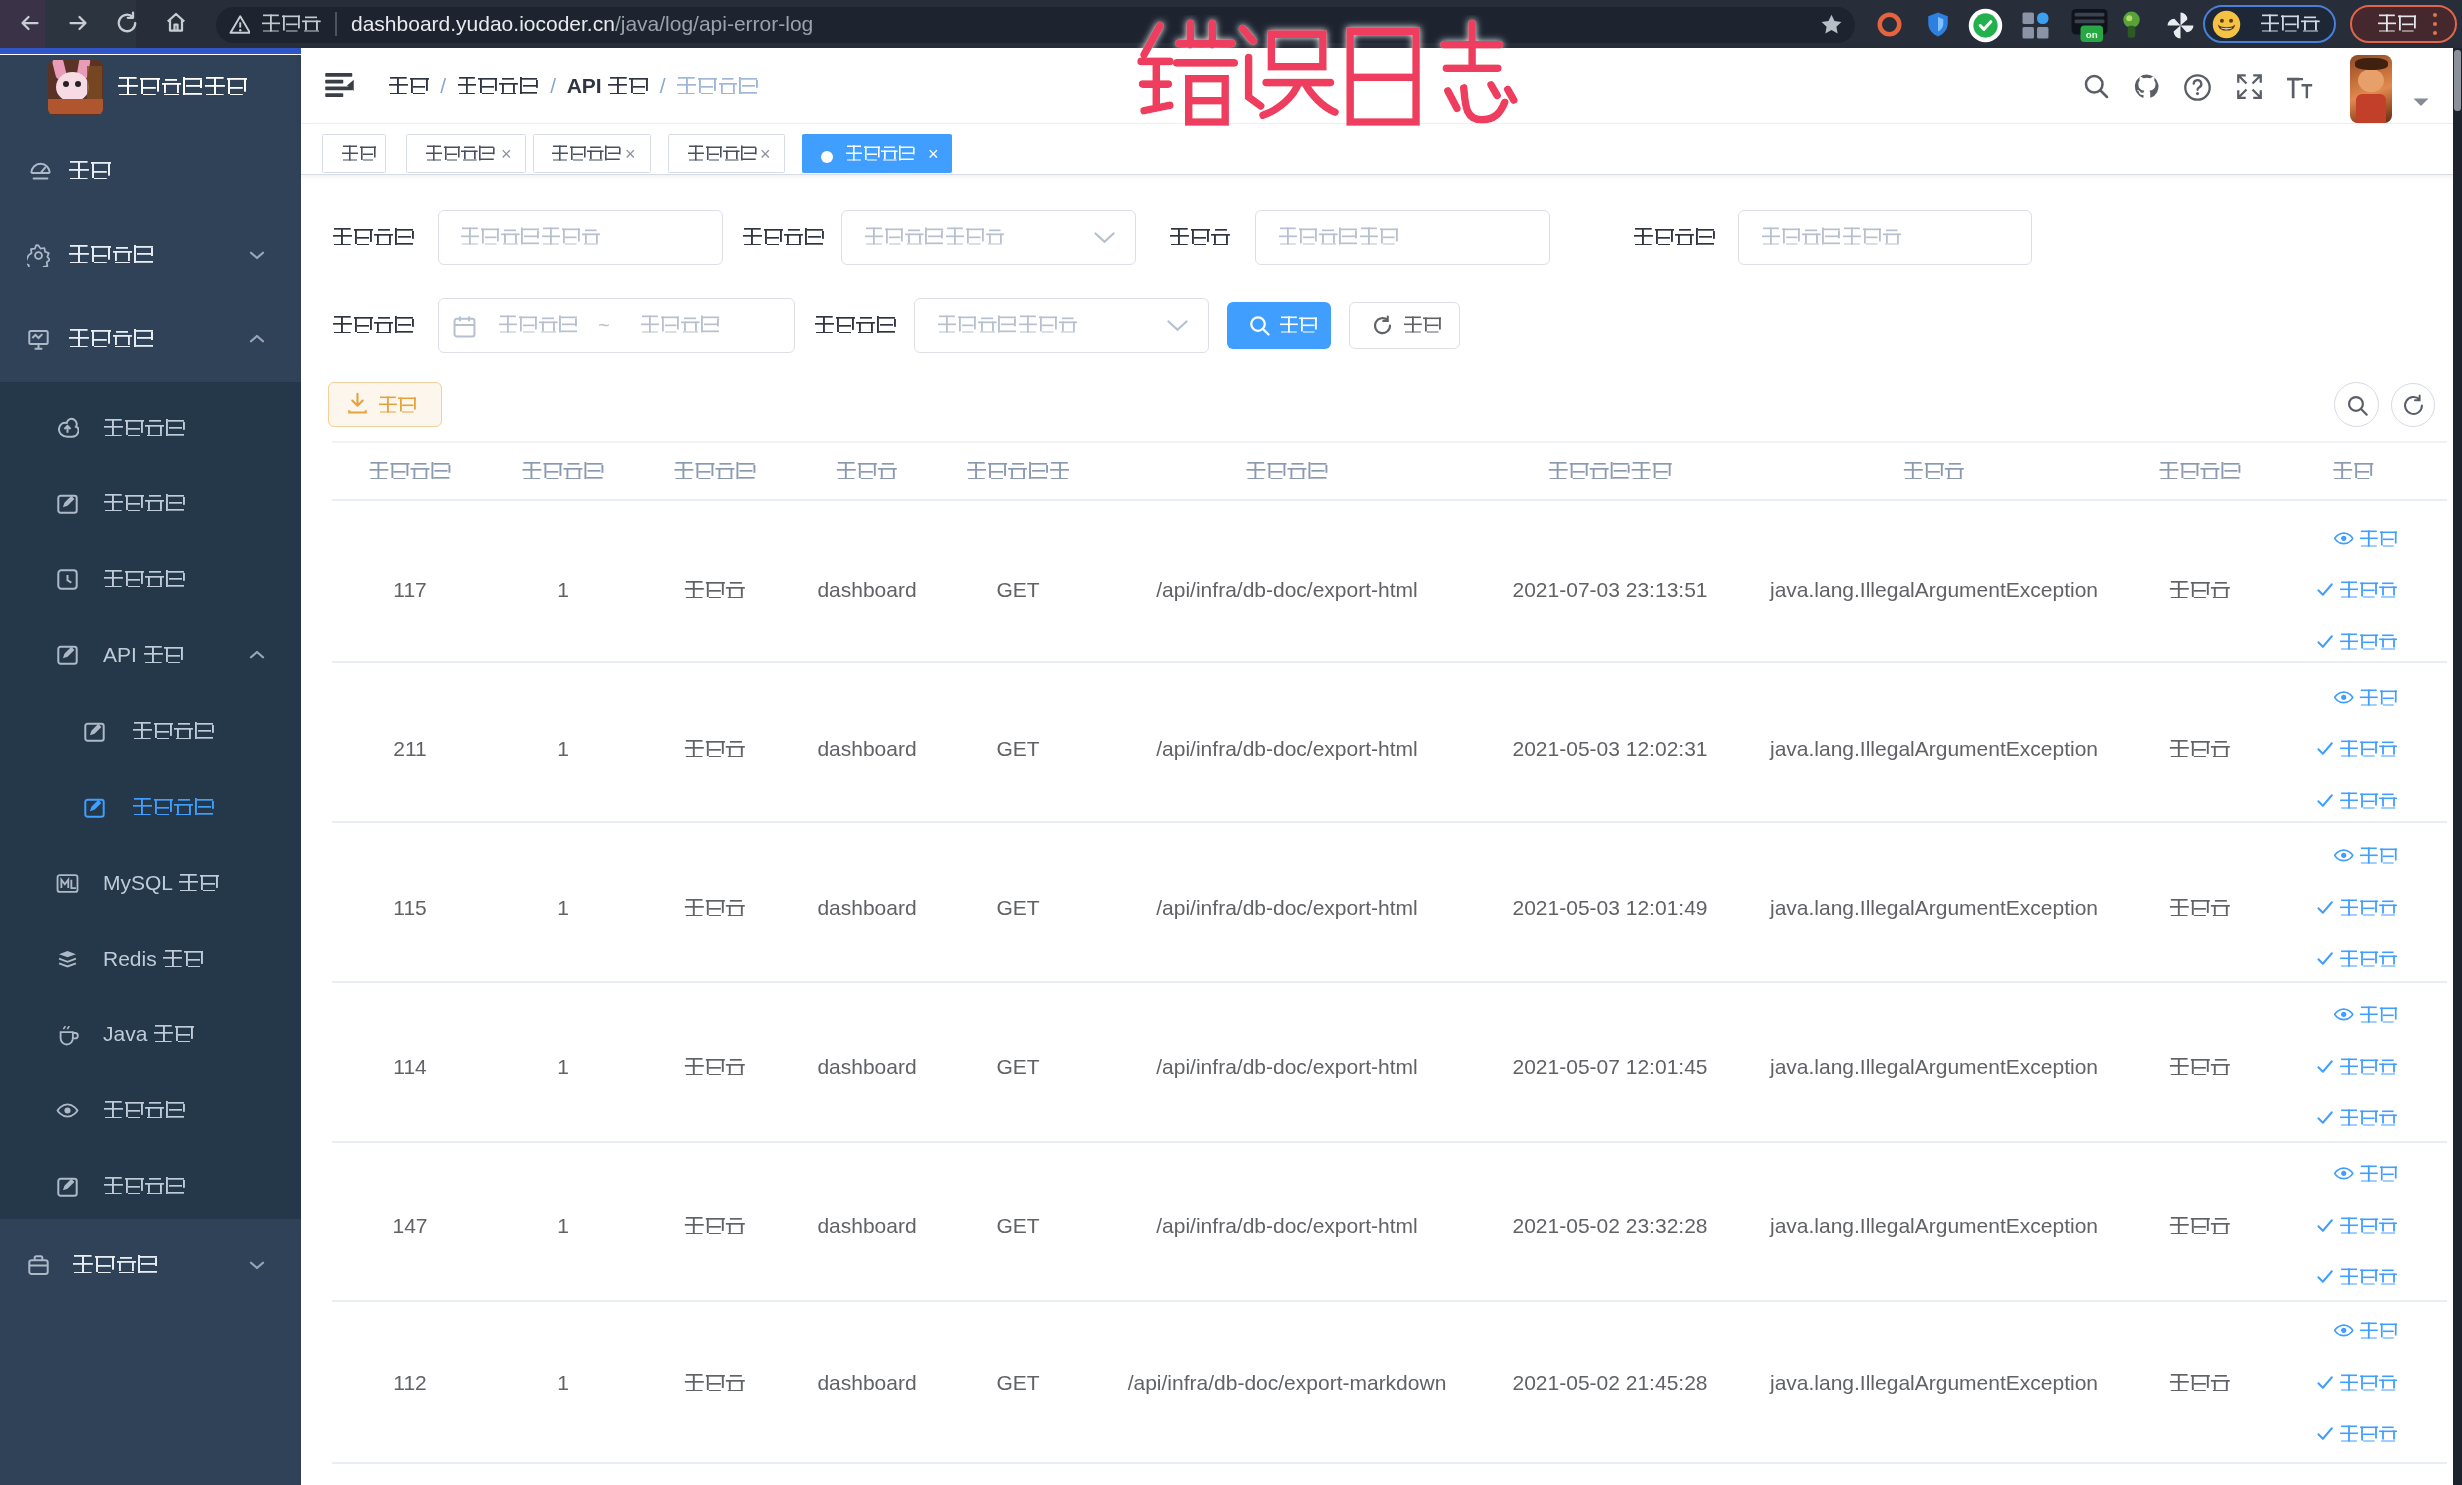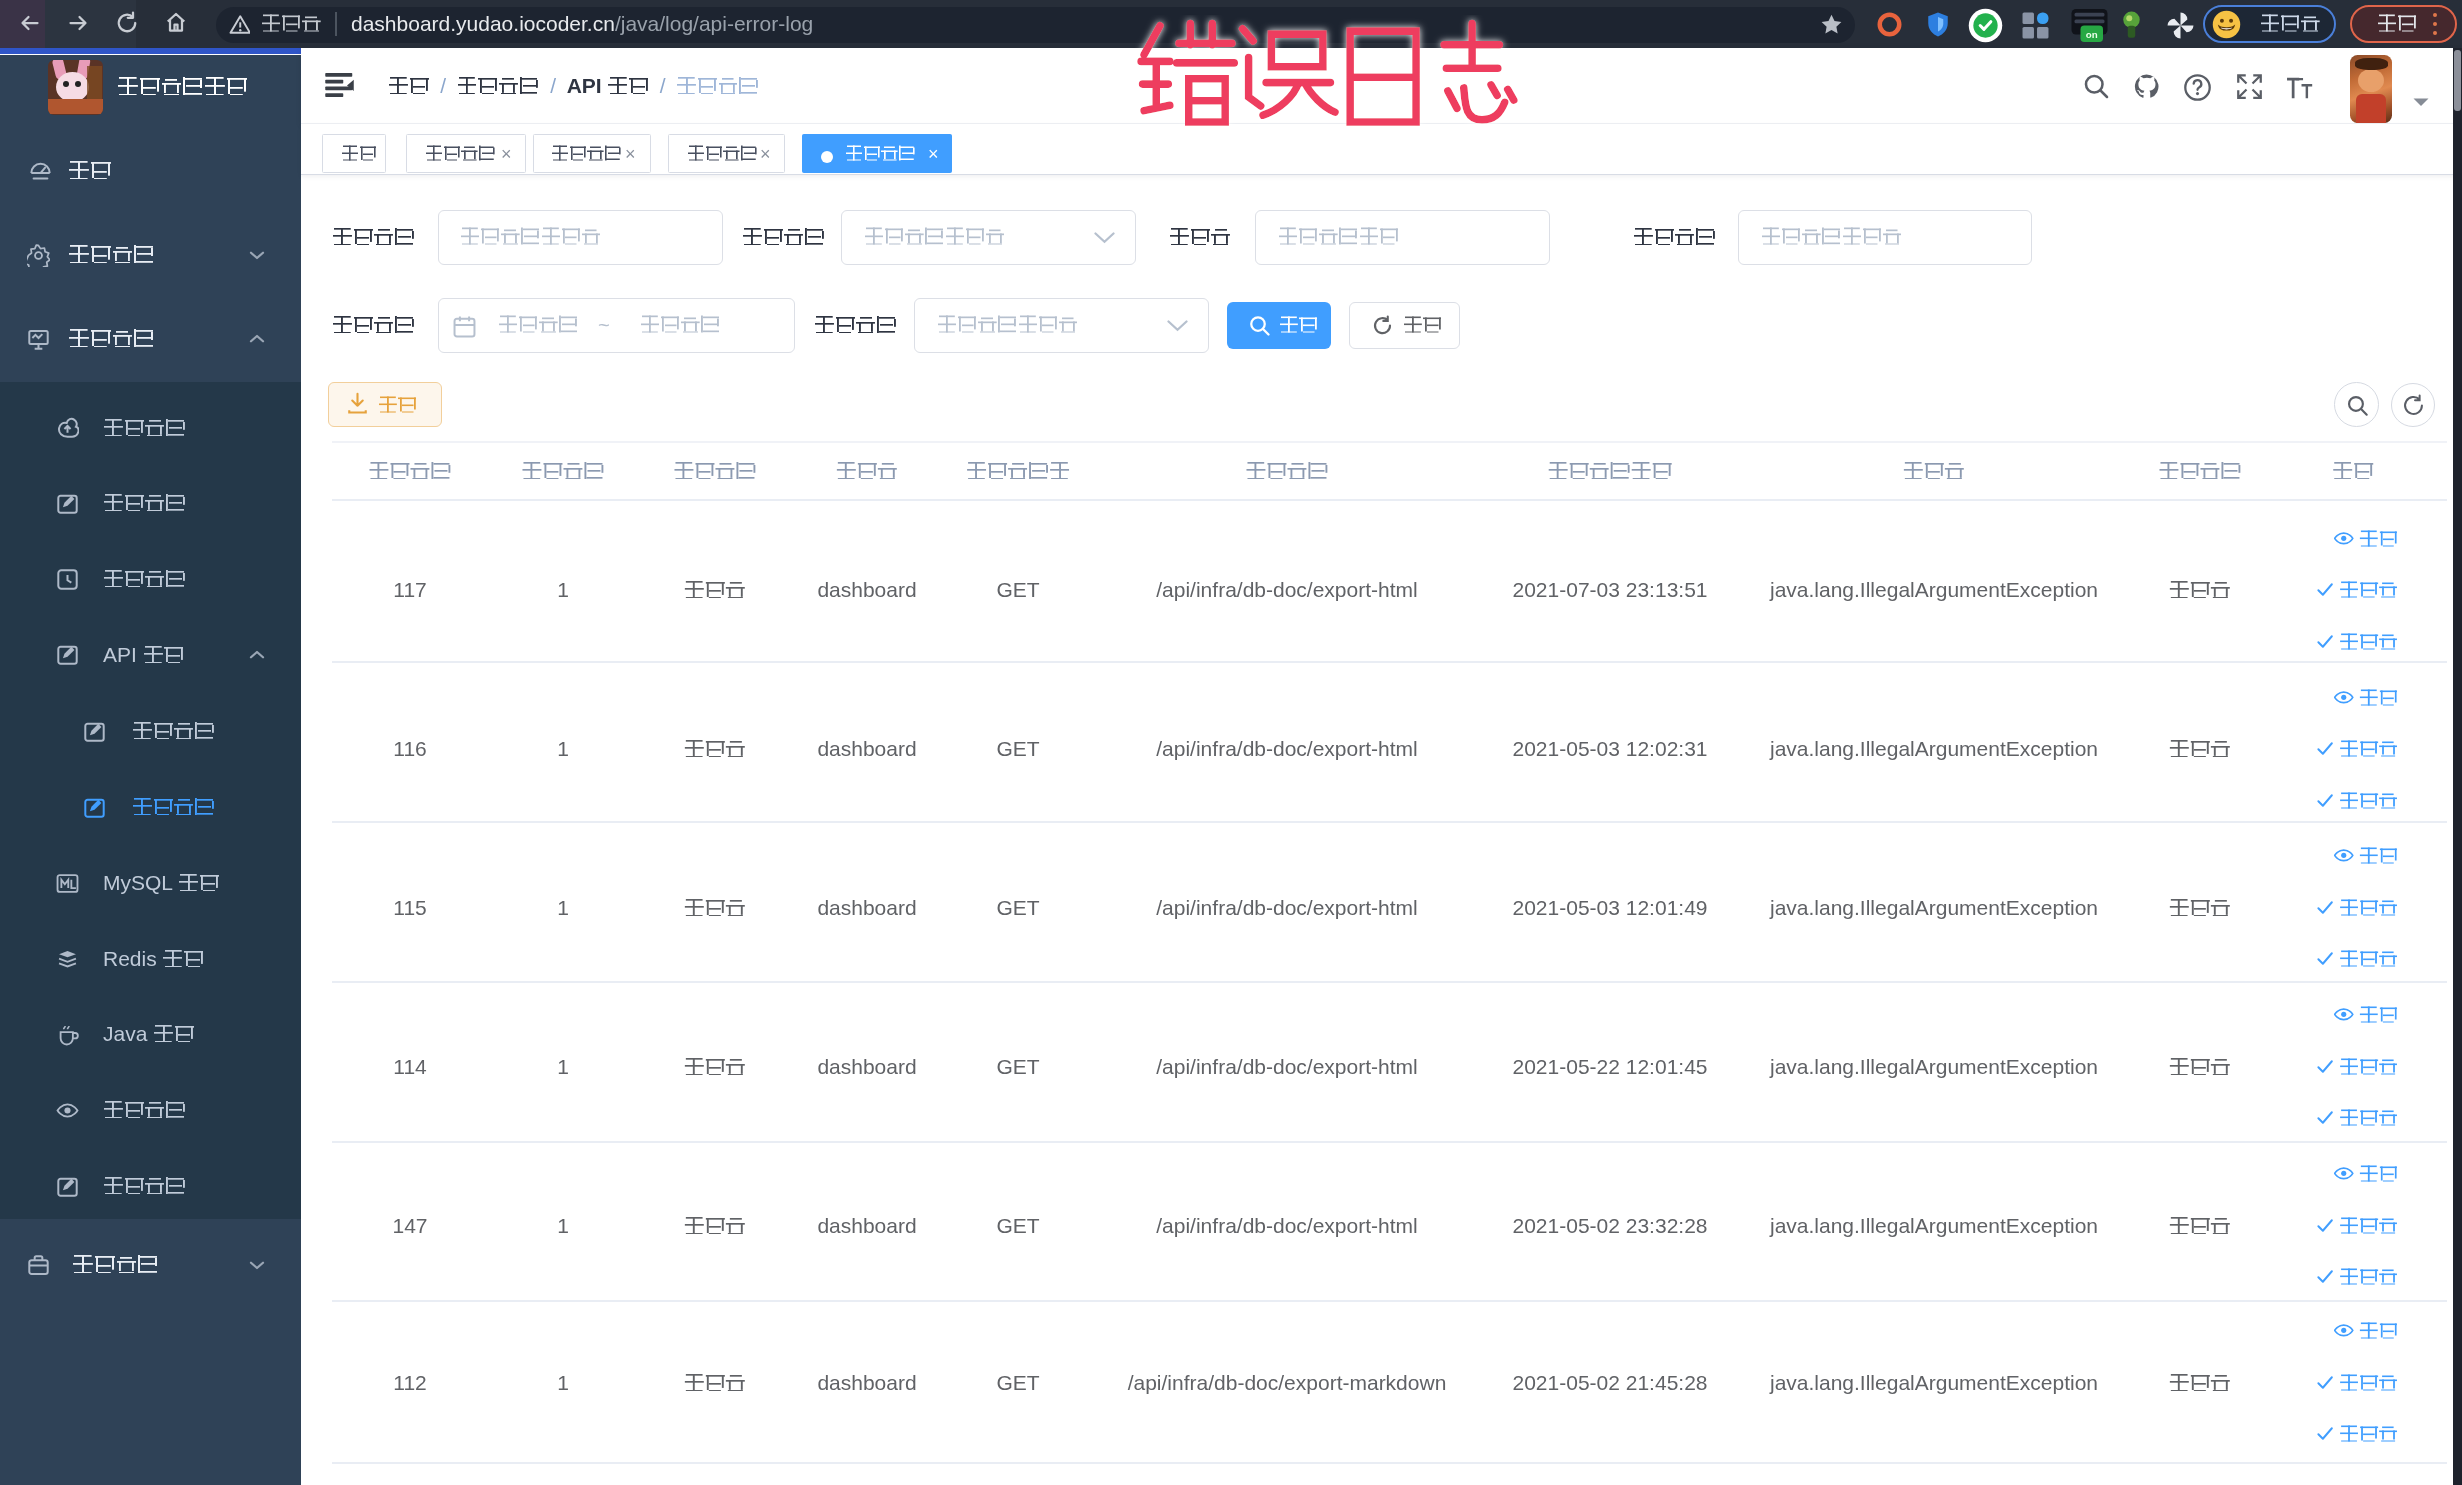--- a/index.html
+++ b/index.html
@@ -459,21 +459,21 @@
         <path d="M3 13l6 6L21 5" stroke="#409eff" stroke-width="2.6" stroke-linecap="round" stroke-linejoin="round"></path>
       </svg> <i class="z"></i><i class="z2"></i><i class="z3"></i></span>
   </div>
 <div class="abs" style="left:2398px;top:642px;color:#409eff;font-size:19.7px">
     <span class="abs rctr" style="white-space:nowrap"><svg width="18" height="18" viewBox="0 0 24 24" fill="none" style="vertical-align:-2.3px">
         <path d="M3 13l6 6L21 5" stroke="#409eff" stroke-width="2.6" stroke-linecap="round" stroke-linejoin="round"></path>
       </svg> <i class="z"></i><i class="z2"></i><i class="z3"></i></span>
   </div>
 <div class="abs" style="left:332px;top:661px;width:2115px;height:1.5px;background:#e9edf4"></div>
 <div class="abs" style="left:410px;top:749px;color:#606266;font-size:21px">
-    <span class="abs ctr" style="white-space:nowrap">116</span>
+    <span class="abs ctr" style="white-space:nowrap">211</span>
   </div>
 <div class="abs" style="left:563px;top:749px;color:#606266;font-size:21px">
     <span class="abs ctr" style="white-space:nowrap">1</span>
   </div>
 <div class="abs" style="left:715px;top:749px;color:#606266;font-size:21px">
     <span class="abs ctr" style="white-space:nowrap"><i class="z"></i><i class="z2"></i><i class="z3"></i></span>
   </div>
 <div class="abs" style="left:867px;top:749px;color:#606266;font-size:21px">
     <span class="abs ctr" style="white-space:nowrap">dashboard</span>
   </div>
@@ -565,21 +565,21 @@
 <div class="abs" style="left:867px;top:1067px;color:#606266;font-size:21px">
     <span class="abs ctr" style="white-space:nowrap">dashboard</span>
   </div>
 <div class="abs" style="left:1018px;top:1067px;color:#606266;font-size:21px">
     <span class="abs ctr" style="white-space:nowrap">GET</span>
   </div>
 <div class="abs" style="left:1287px;top:1067px;color:#606266;font-size:21px">
     <span class="abs ctr" style="white-space:nowrap">/api/infra/db-doc/export-html</span>
   </div>
 <div class="abs" style="left:1610px;top:1067px;color:#606266;font-size:21px">
-    <span class="abs ctr" style="white-space:nowrap">2021-05-22 12:01:45</span>
+    <span class="abs ctr" style="white-space:nowrap">2021-05-07 12:01:45</span>
   </div>
 <div class="abs" style="left:1934px;top:1067px;color:#606266;font-size:21px">
     <span class="abs ctr" style="white-space:nowrap">java.lang.IllegalArgumentException</span>
   </div>
 <div class="abs" style="left:2200px;top:1067px;color:#606266;font-size:21px">
     <span class="abs ctr" style="white-space:nowrap"><i class="z"></i><i class="z2"></i><i class="z3"></i></span>
   </div>
 <div class="abs" style="left:2398px;top:1015px;color:#409eff;font-size:19.7px">
     <span class="abs rctr" style="white-space:nowrap"><svg width="19.7" height="19.7" viewBox="0 0 26 26" fill="none" style="vertical-align:-3px">
         <path d="M1 13s4.5-7 12-7 12 7 12 7-4.5 7-12 7S1 13 1 13z" stroke="#409eff" stroke-width="2.2"></path>

